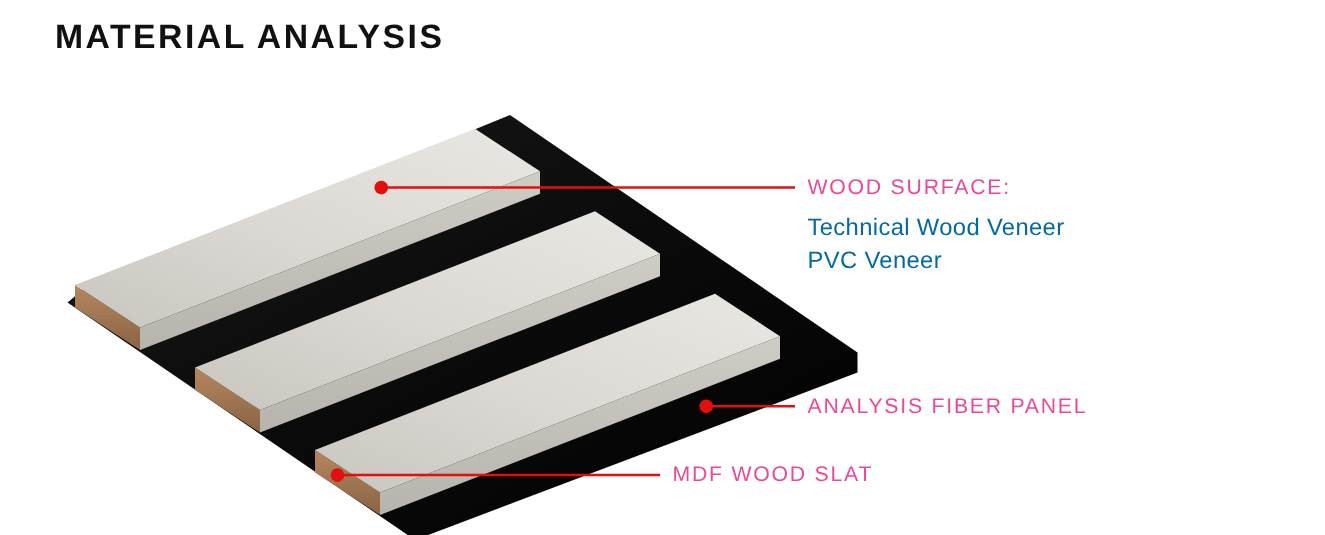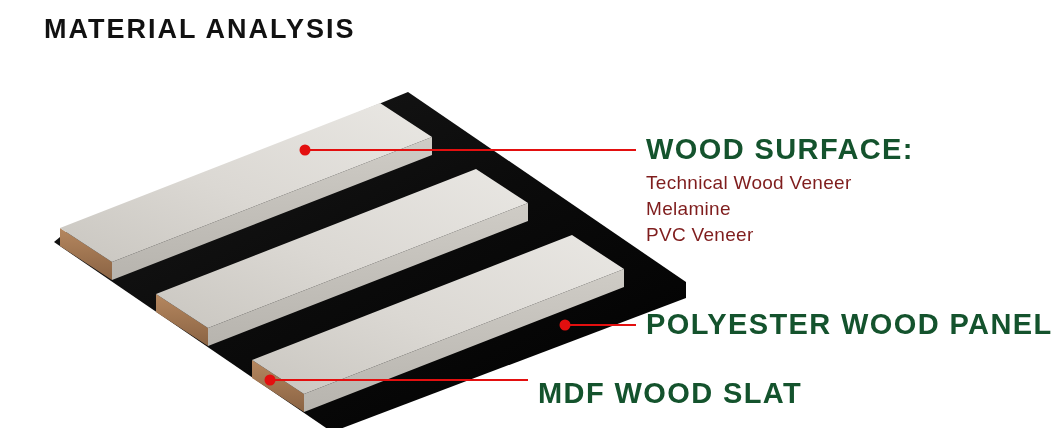--- a/index.html
+++ b/index.html
@@ -27,40 +27,40 @@
     color: #111111;
     font-family: "Liberation Sans", sans-serif;
   }
   .illustration {
     position: absolute;
     left: 0;
     top: 0;
   }
   .callout-title {
     position: absolute;
-    font-size: 29px;
-    font-weight: 700;
+    font-size: 17px;
+    font-weight: 400;
     letter-spacing: 1.4px;
-    color: #14532d;
+    color: #ec4899;
     line-height: 27px;
     white-space: nowrap;
   }
   .callout-details {
     position: absolute;
     left: 646px;
     top: 170px;
     font-size: 19px;
     line-height: 26px;
-    color: #7f1d1d;
+    color: #0369a1;
     letter-spacing: 0.3px;
     white-space: nowrap;
   }
   .label-wood    { left: 646px; top: 136px; }
   .label-poly    { left: 646px; top: 311px; }
-  .label-mdf     { left: 538px; top: 380px; }
+  .label-mdf     { left: 538px; top: 366px; }
 </style>
 </head>
 <body>
 
 <div class="canvas">
 
   <h1 class="page-title">MATERIAL ANALYSIS</h1>
 
   <svg class="illustration" width="1060" height="428" viewBox="0 0 1060 428">
     <defs>
@@ -115,21 +115,20 @@
     <g>
       <line x1="270" y1="380" x2="528" y2="380" stroke="#e30f0f" stroke-width="2"></line>
       <circle cx="270" cy="380" r="5.5" fill="#e30f0f"></circle>
     </g>
   </svg>
 
   <div class="callout-title label-wood">WOOD SURFACE:</div>
 
   <div class="callout-details">
     <div>Technical Wood Veneer</div>
-    <div>Melamine</div>
     <div>PVC Veneer</div>
   </div>
 
-  <div class="callout-title label-poly">POLYESTER WOOD PANEL</div>
+  <div class="callout-title label-poly">ANALYSIS FIBER PANEL</div>
 
   <div class="callout-title label-mdf">MDF WOOD SLAT</div>
 
 </div>
 
 </body></html>

